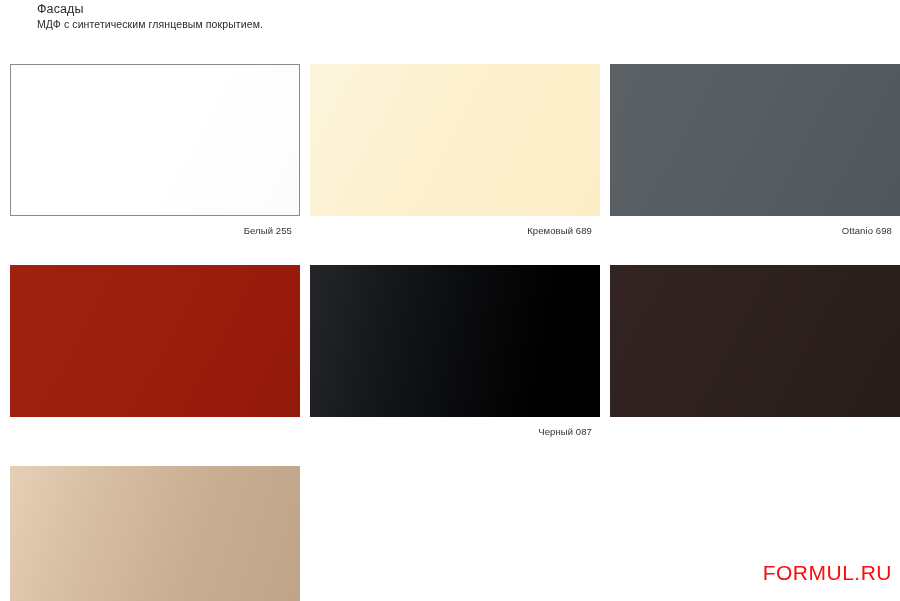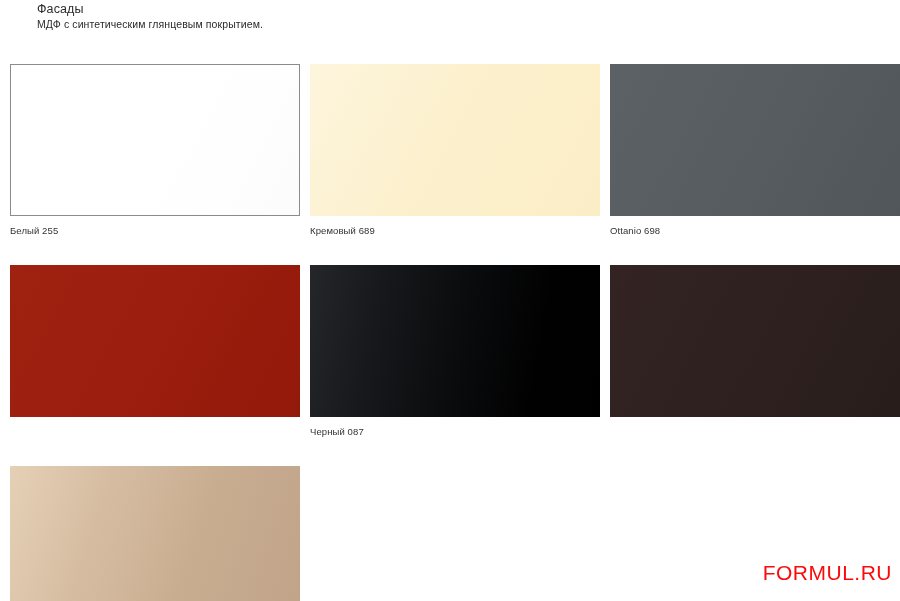--- a/index.html
+++ b/index.html
@@ -64,20 +64,21 @@
   .swatch-chip.bordered {
     border: 1px solid #8b8b8b;
   }
   .swatch-label {
     font-size: 9.5px;
     line-height: 12px;
     color: #333333;
     margin-top: 9px;
     letter-spacing: 0.1px;
     white-space: nowrap;
+    text-align: right;
   }
 
   
   .logo {
     position: absolute;
     right: 8px;
     bottom: 16px;
     font-size: 21px;
     line-height: 24px;
     font-weight: normal;

